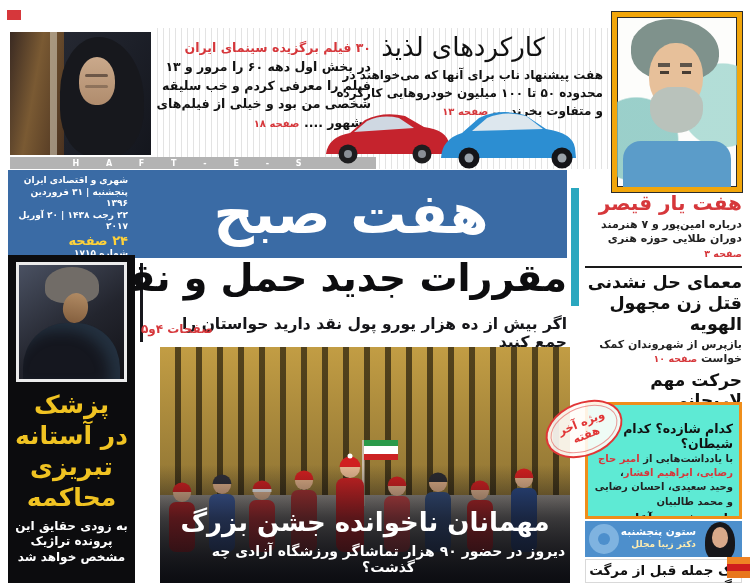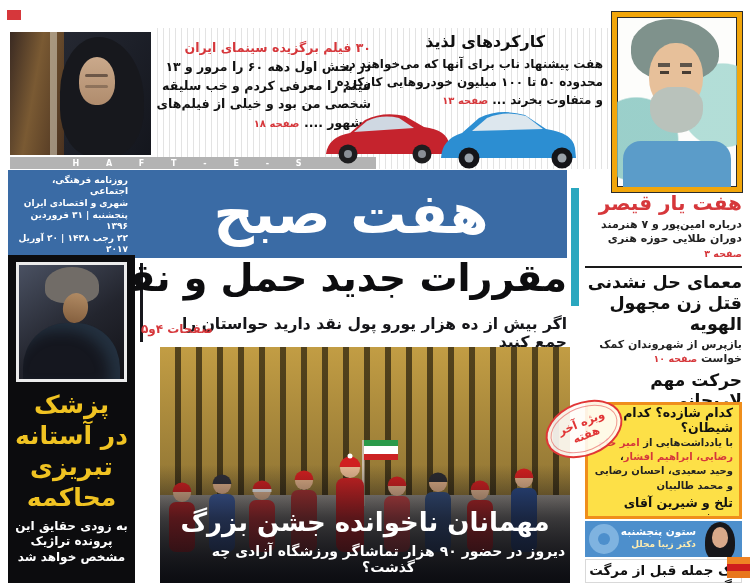--- a/index.html
+++ b/index.html
@@ -28,21 +28,21 @@
   .art-cinema h2{font-size:17.5px;line-height:1.3;font-weight:700;width:180px;}
   .art-cinema p{margin-top:6px;font-size:12.5px;line-height:1.5;font-weight:700;}
   .lead-red{display:block;color:#d6373b;}
   .ref-red{color:#d6373b;font-size:10px;font-weight:700;}
 
   .latin-bar{position:absolute;left:10px;top:157px;width:366px;height:12px;background:#b3b3b3;
              color:#fff;font-size:8px;font-weight:700;letter-spacing:12px;text-align:center;line-height:13px;
              direction:ltr;overflow:hidden;white-space:nowrap;}
 
   .art-cars{position:absolute;left:335px;top:32px;width:268px;text-align:right;}
-  .art-cars h2{font-size:16px;font-weight:700;padding-left:0;padding-right:58px;}
+  .art-cars h2{font-size:26px;font-weight:400;padding-left:0;padding-right:58px;}
   .art-cars p{margin-top:4px;font-size:12px;line-height:1.5;font-weight:700;}
   .cars-img{position:absolute;left:318px;top:94px;width:292px;height:78px;}
 
   
   .masthead{position:absolute;left:8px;top:170px;width:559px;height:88px;background:#3a6ba5;}
   .mast-info{position:absolute;left:6px;top:5px;width:114px;text-align:right;color:#fff;}
   .mi-line{font-size:9px;line-height:1.22;font-weight:700;margin-bottom:1px;}
   .mi-pages{color:#ffd23a;font-size:13px;font-weight:700;line-height:1.2;}
   .hl{background:#ffd23a;color:#1d4e85;padding:0 2px;border-radius:1px;}
   .logo{position:absolute;left:128px;top:-4px;width:430px;height:94px;display:flex;align-items:center;justify-content:center;
@@ -66,22 +66,22 @@
   .sb-title{font-weight:700;color:#111;}
   .sb-qeysar-title{font-size:20px;color:#d6373b;line-height:1.15;}
   .sb-body{font-size:11px;line-height:1.3;font-weight:700;color:#222;margin-top:3px;}
   .sb-body .ref-red{font-size:9.5px;}
   .sb-divider{height:2px;background:#1a1a1a;margin:5px 0 4px;}
   .sb-murder-title{font-size:17.5px;line-height:1.2;}
   .sb-larijani-title{font-size:17px;margin-top:5px;line-height:1.15;}
 
   .teal-strip{position:absolute;left:571px;top:188px;width:8px;height:118px;background:#2aa7bf;}
 
-  .weekend-box{position:absolute;left:585px;top:402px;width:157px;height:117px;background:#fde047;
-               border:3px solid #ef8e1b;padding:0 6px;text-align:right;overflow:hidden;}
+  .weekend-box{position:absolute;left:585px;top:402px;width:157px;height:117px;background:#5eead4;
+               border:3px solid #ef8e1b;padding:16px 6px;text-align:right;overflow:hidden;}
   .wb-title{font-size:12.5px;font-weight:700;color:#111;line-height:1.2;}
   .wb-title2{margin-top:2px;}
   .wb-p{font-size:10px;line-height:1.42;font-weight:700;color:#222;margin-top:1px;}
   .wb-red{color:#d6373b;}
   .stamp{position:absolute;left:544px;top:402px;width:80px;height:54px;border:2.5px solid #e13636;border-radius:50%;
          transform:rotate(-22deg);display:flex;align-items:center;justify-content:center;text-align:center;
          color:#e13636;font-weight:700;font-size:11.5px;line-height:1.1;background:rgba(255,253,248,.9);
          outline:1px solid rgba(225,54,54,.5);outline-offset:-6px;z-index:6;padding:4px;}
 
   .thursday{position:absolute;left:585px;top:521px;width:157px;height:36px;background:#4d8fcc;overflow:hidden;}
@@ -172,21 +172,20 @@
       <path d="M36 37 l15 -13 q18 -8 39 -2 l17 13 z" fill="#dde7ee"></path>
       <circle cx="33" cy="64" r="10.5" fill="#141418"></circle>
         <circle cx="33" cy="64" r="4.5" fill="#9aa2aa"></circle>
       <circle cx="126" cy="64" r="10.5" fill="#141418"></circle>
         <circle cx="126" cy="64" r="4.5" fill="#9aa2aa"></circle>
     </g>
   </svg>
 
   <header class="masthead">
     <div class="mast-info">
-      <div class="mi-line">روزنامه فرهنگی، اجتماعی</div>
       <div class="mi-line">شهری و اقتصادی ایران</div>
       <div class="mi-line">پنجشنبه | ۳۱ فروردین ۱۳۹۶</div>
       <div class="mi-line">۲۲ رجب ۱۴۳۸ | ۲۰ آوریل ۲۰۱۷</div>
       <div class="mi-pages">۲۴ صفحه</div>
       <div class="mi-line">شماره ۱۷۱۵</div>
       <div class="mi-line"><span>تهران و البرز</span> <span class="hl">۱۰۰۰ تومان</span></div>
       <div class="mi-line"><span>دیگر استان‌ها</span> <span class="hl">۵۰۰ تومان</span></div>
     </div>
     <div class="logo">هفت صبح</div>
   </header>

